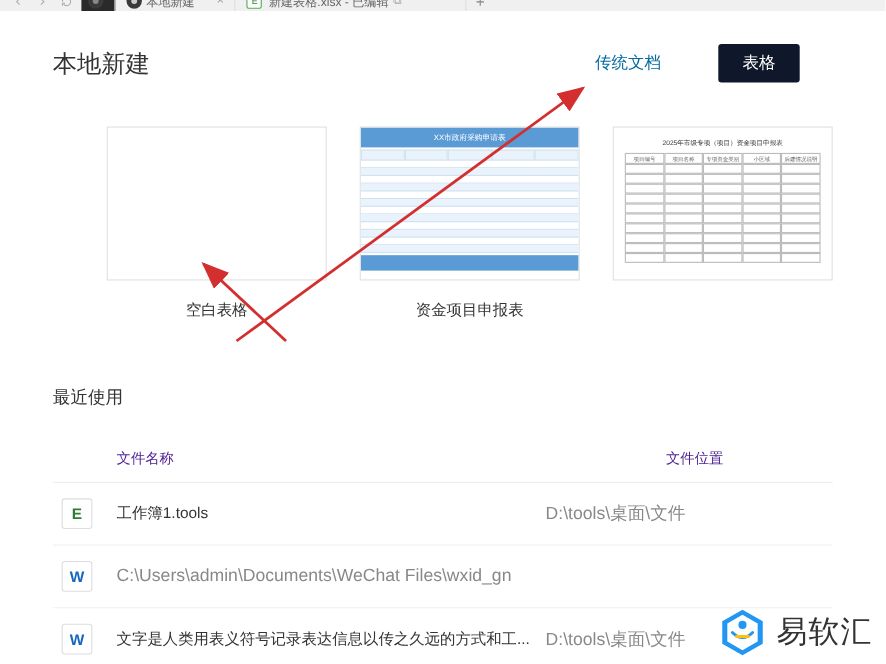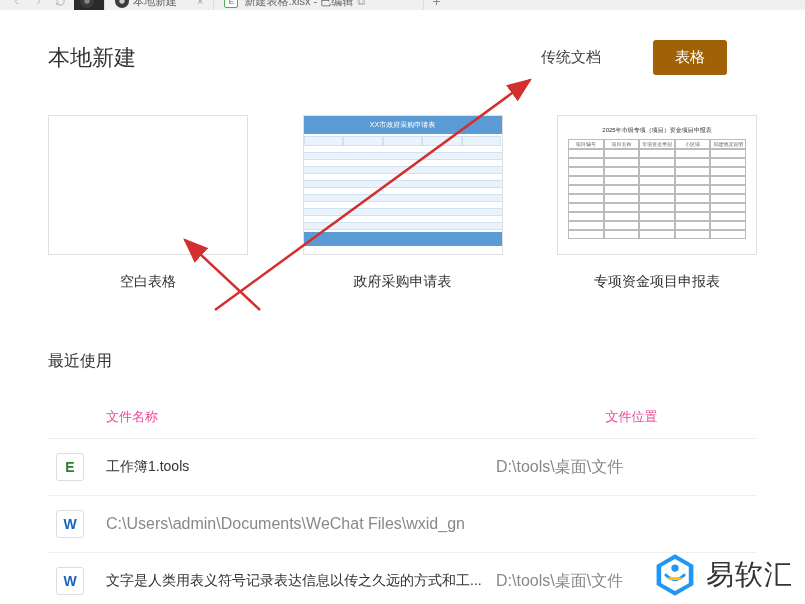--- a/index.html
+++ b/index.html
@@ -2,25 +2,25 @@
 <html><head>
   <meta charset="utf-8">
   <style>
     * { margin: 0; padding: 0; box-sizing: border-box; }
     body { font-family: "Microsoft YaHei", Arial, sans-serif; background: #ffffff; width: 805px; height: 604px; overflow: hidden; position: relative; }
     
     
     .header-section { padding: 40px 48px 20px; display: flex; align-items: center; justify-content: space-between; position: relative; }
     .page-title { font-size: 22px; color: #333; font-weight: 400; }
     .doc-types { display: flex; gap: 30px; align-items: center; margin-right: 30px; }
-    .doc-type-btn { padding: 8px 22px; font-size: 15px; color: #404040; cursor: pointer; border: none; background: transparent; }
-    .doc-type-btn.active { background: #a16207; color: #fff; border-radius: 3px; }
-    
-    
-    .templates { display: flex; justify-content: space-between; padding: 20px 48px 40px; gap: 46px; }
+    .doc-type-btn { padding: 8px 22px; font-size: 15px; color: #0369a1; cursor: pointer; border: none; background: transparent; }
+    .doc-type-btn.active { background: #0f172a; color: #fff; border-radius: 3px; }
+    
+    
+    .templates { display: flex; justify-content: flex-end; padding: 20px 48px 40px; gap: 30px; }
     .template-card { display: flex; flex-direction: column; align-items: center; }
     .template-thumb { width: 200px; height: 140px; border: 1px solid #e0e0e0; background: #fff; position: relative; overflow: hidden; }
     .template-label { margin-top: 18px; font-size: 14px; color: #333; }
     
     
     .thumb-blank { background: #fff; }
     .thumb-blue-header { height: 18px; background: #5b9bd5; margin-bottom: 2px; display: flex; align-items: center; justify-content: center; font-size: 7px; color: #fff; }
     .thumb-blue-row { height: 7px; border-bottom: 1px solid #cfe2f3; display: flex; }
     .thumb-blue-row.alt { background: #eaf3fb; }
     .thumb-blue-footer { height: 14px; background: #5b9bd5; margin-top: 2px; }
@@ -28,21 +28,21 @@
     
     .thumb-grid-table { padding: 10px; }
     .thumb-grid-title { font-size: 6px; text-align: center; color: #333; margin-bottom: 4px; }
     .thumb-grid-header { display: flex; height: 10px; }
     .thumb-grid-cell { flex: 1; border: 0.5px solid #bbb; font-size: 5px; display: flex; align-items: center; justify-content: center; color: #666; }
     .thumb-grid-row { display: flex; height: 9px; }
     
     
     .recent-section { padding: 20px 48px; }
     .recent-title { font-size: 16px; color: #333; margin-bottom: 28px; }
-    .recent-headers { display: flex; padding: 8px 0 12px 58px; font-size: 13px; color: #ec4899; border-bottom: 1px solid #eee; }
+    .recent-headers { display: flex; padding: 8px 0 12px 58px; font-size: 13px; color: #4c1d95; border-bottom: 1px solid #eee; }
     .col-name { width: 400px; }
     .col-loc { flex: 1; text-align: center; }
     .recent-row { display: flex; align-items: center; padding: 14px 0 14px 8px; border-bottom: 1px solid #f0f0f0; }
     .file-icon { width: 28px; height: 28px; border: 1px solid #ddd; border-radius: 3px; display: flex; align-items: center; justify-content: center; font-size: 14px; font-weight: bold; margin-right: 22px; }
     .file-icon.excel { color: #2e7d32; background: #fff; }
     .file-icon.word { color: #1565c0; background: #fff; }
     .file-name { width: 390px; font-size: 14px; color: #333; white-space: nowrap; overflow: hidden; text-overflow: ellipsis; }
     .file-loc { font-size: 16px; color: #888; white-space: nowrap; overflow: hidden; text-overflow: ellipsis; }
     
     
@@ -139,21 +139,21 @@
         <div class="thumb-blue-row"></div>
         <div class="thumb-blue-row alt"></div>
         <div class="thumb-blue-row"></div>
         <div class="thumb-blue-row alt"></div>
         <div class="thumb-blue-row"></div>
         <div class="thumb-blue-row alt"></div>
         <div class="thumb-blue-row"></div>
         <div class="thumb-blue-row alt"></div>
       <div class="thumb-blue-footer"></div>
     </div>
-    <div class="template-label">政府采购申请表</div>
+    <div class="template-label">资金项目申报表</div>
   </div>
   <div class="template-card">
     <div class="template-thumb thumb-grid-table">
       <div class="thumb-grid-title">2025年市级专项（项目）资金项目申报表</div>
       <div class="thumb-grid-header">
         <div class="thumb-grid-cell">项目编号</div>
         <div class="thumb-grid-cell">项目名称</div>
         <div class="thumb-grid-cell">专项资金类别</div>
         <div class="thumb-grid-cell">小区域</div>
         <div class="thumb-grid-cell">后建情况说明</div>
@@ -222,21 +222,20 @@
           <div class="thumb-grid-cell"></div>
         </div>
       <div class="thumb-grid-row">
           <div class="thumb-grid-cell"></div>
           <div class="thumb-grid-cell"></div>
           <div class="thumb-grid-cell"></div>
           <div class="thumb-grid-cell"></div>
           <div class="thumb-grid-cell"></div>
         </div>
     </div>
-    <div class="template-label">专项资金项目申报表</div>
   </div>
 </div>
 
 <div class="recent-section">
   <div class="recent-title">最近使用</div>
   <div class="recent-headers">
     <div class="col-name">文件名称</div>
     <div class="col-loc">文件位置</div>
   </div>
   <div class="recent-row">

